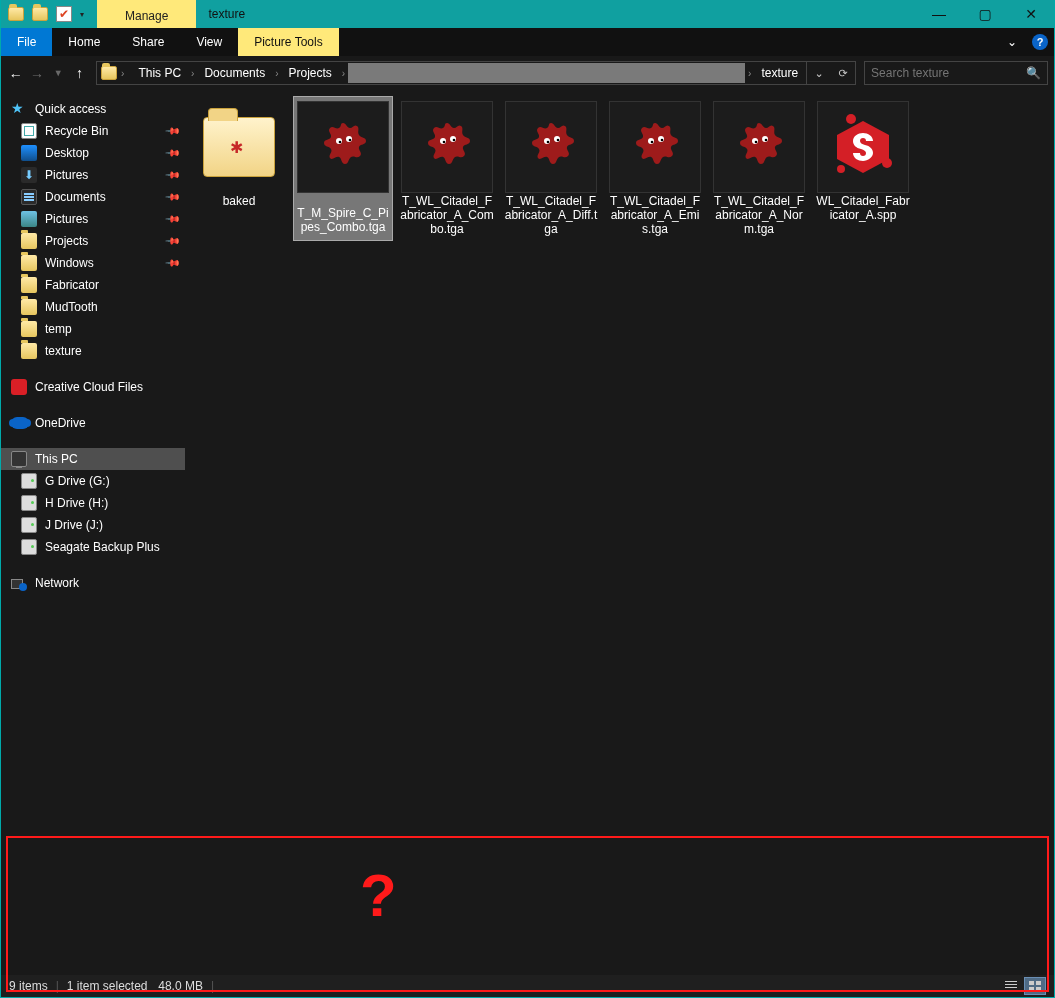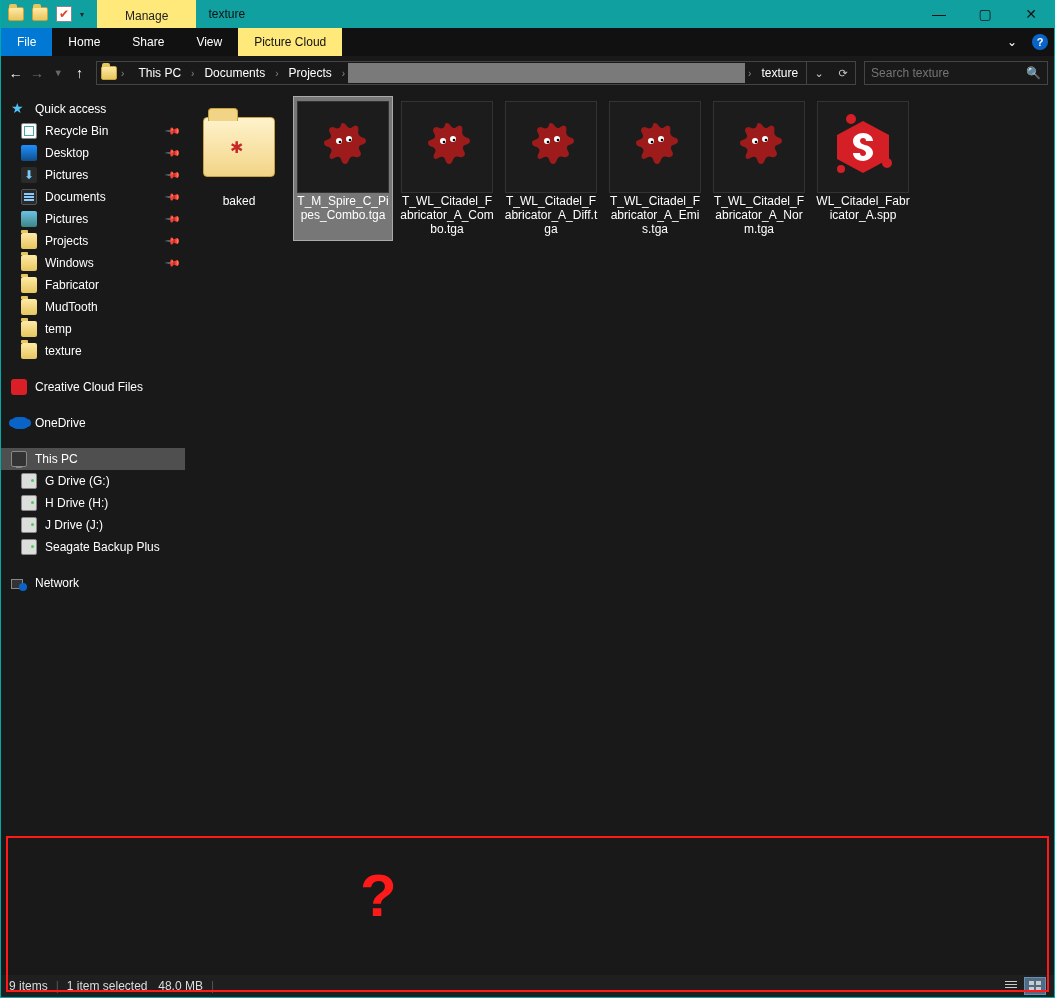--- a/index.html
+++ b/index.html
@@ -64,21 +64,21 @@
   .ico-pc{background:#333;border:1px solid #888;position:relative;}
   .ico-pc::after{content:"";position:absolute;bottom:-2px;left:4px;right:4px;height:2px;background:#888;}
   .ico-drive{background:#ddd;border:1px solid #888;border-radius:2px;position:relative;}
   .ico-drive::after{content:"";position:absolute;right:2px;top:5px;width:3px;height:3px;background:#5c5;border-radius:50%;}
   .ico-net{position:relative;}
   .ico-net::before{content:"";position:absolute;left:0;top:4px;width:10px;height:8px;background:#333;border:1px solid #888;}
   .ico-net::after{content:"";position:absolute;right:0;bottom:0;width:8px;height:8px;border-radius:50%;background:#0a64c8;}
   
   .content { flex:1; background:#191919; padding:6px 4px; display:flex; flex-wrap:wrap; align-content:flex-start; gap:4px;}
   .tile { width:100px; display:flex; flex-direction:column; align-items:center; padding:4px 2px; border:1px solid transparent;}
-  .tile.sel{background:#777;border-color:#aaa;}
+  .tile.sel{background:#777;border-color:#aaa;gap:12px;}
   .tile .thumb { width:92px; height:92px; border:1px solid #333; display:flex; align-items:center; justify-content:center; background:#1c1c1c;}
   .tile.folder .thumb{border:none;background:transparent;}
   .big-folder{width:72px;height:60px;background:linear-gradient(#fff3cc,#f2d486);border:1px solid #caa23c;border-radius:4px;position:relative;display:flex;align-items:center;justify-content:center;}
   .big-folder::before{content:"";position:absolute;top:-10px;left:4px;width:28px;height:12px;background:#f2d486;border:1px solid #caa23c;border-bottom:none;border-radius:4px 4px 0 0;}
   .big-folder .inner{width:18px;height:18px;color:#c62828;font-size:16px;}
   .irfan{width:52px;height:52px;position:relative;}
   .irfan svg{width:100%;height:100%;}
   .spp{width:68px;height:68px;display:flex;align-items:center;justify-content:center;}
   .tile .cap { font-size:12px; color:#fff; text-align:center; line-height:1.15; margin-top:2px; word-break:break-word; max-width:96px;}
   
@@ -124,21 +124,21 @@
       <div class="winbtn">▢</div>
       <div class="winbtn">✕</div>
     </div>
   </div>
 
   <div class="ribbon">
     <div class="file">File</div>
     <div class="tab">Home</div>
     <div class="tab">Share</div>
     <div class="tab">View</div>
-    <div class="tab ctx">Picture Cloud</div>
+    <div class="tab ctx">Picture Tools</div>
     <div class="spacer"></div>
     <div class="rbtn">⌄</div>
     <div class="rbtn">
         <div class="help">?</div>
       </div>
   </div>
 
   <div class="navbar">
     <div class="navbtn">←</div>
     <div class="navbtn dim">→</div>

